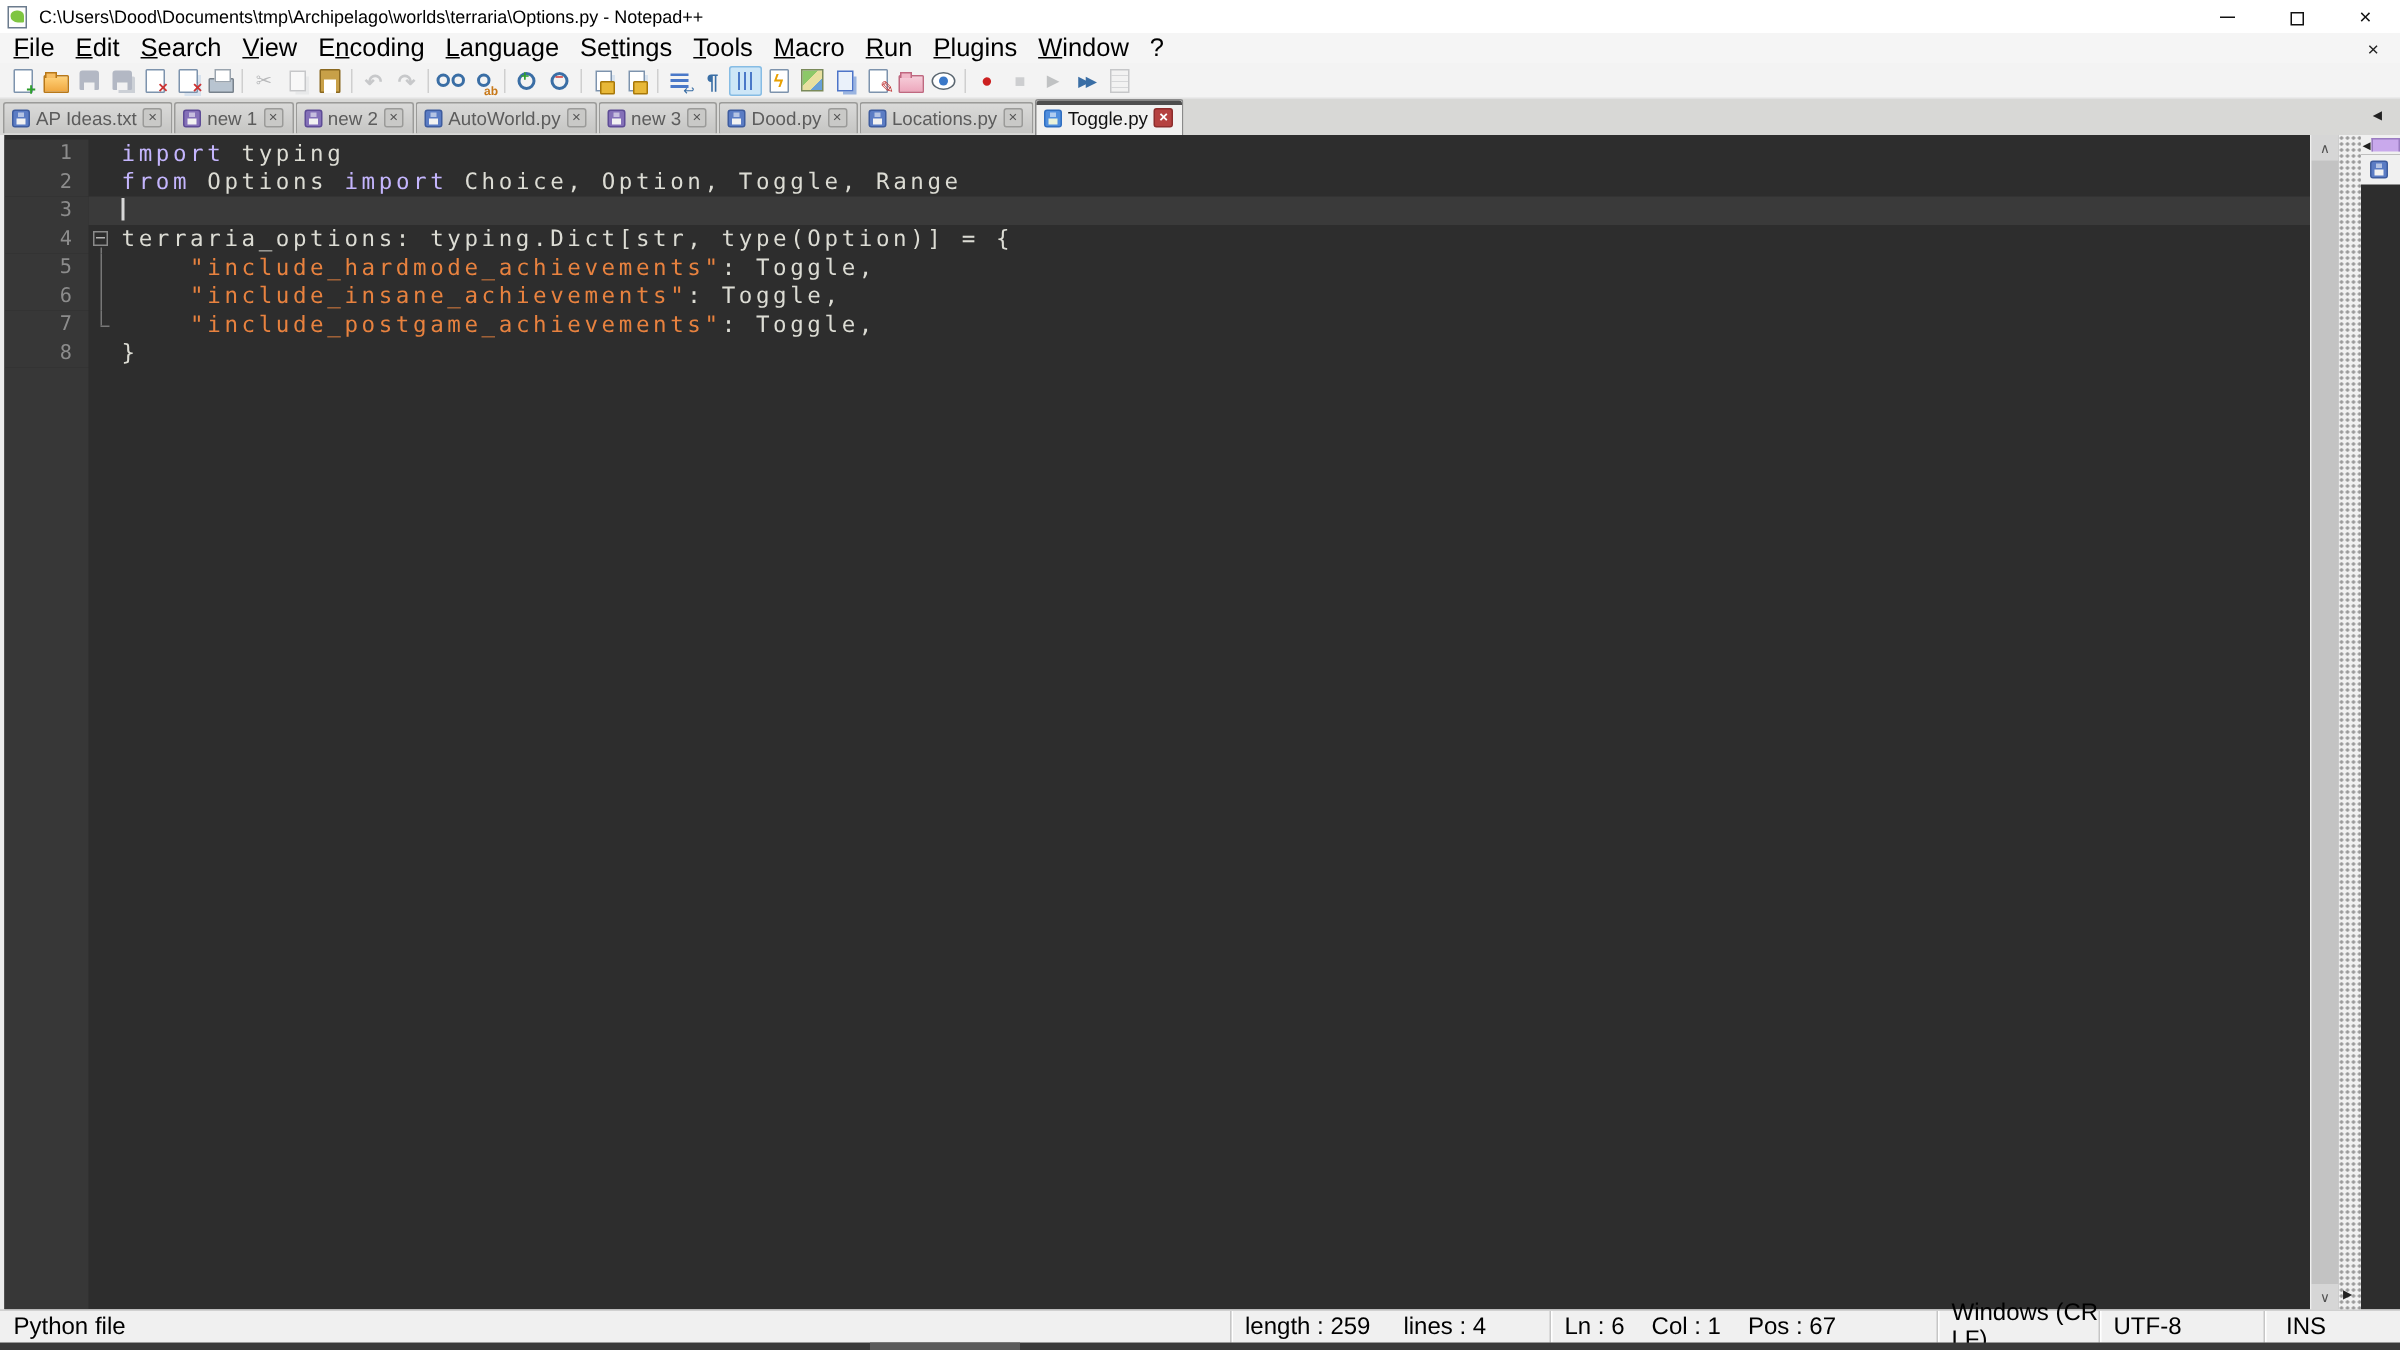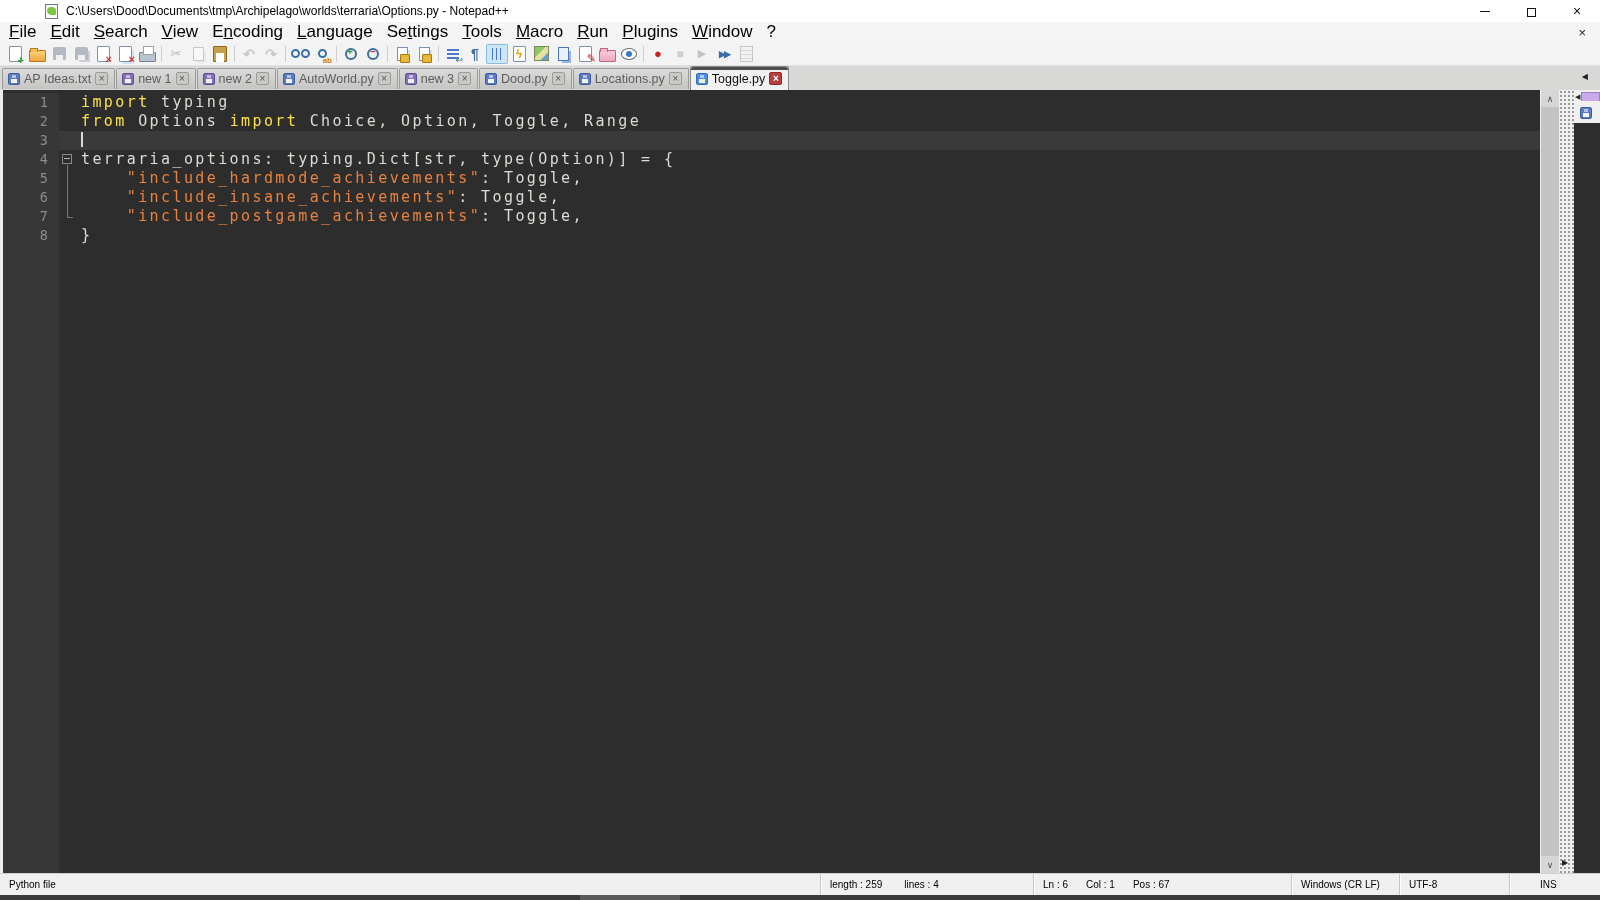--- a/index.html
+++ b/index.html
@@ -1,21 +1,21 @@
 <!DOCTYPE html>
 <html><head>
 <meta charset="utf-8">
 <style>
   * { margin:0; padding:0; box-sizing:border-box; }
   html,body { width:1600px; height:900px; overflow:hidden; background:#e8e8e8;
     font-family:"Liberation Sans", sans-serif; }
   .app { width:1600px; height:900px; display:flex; flex-direction:column; background:#fff; }
 
   
-  .titlebar { height:22px; background:#ffffff; display:flex; align-items:center; flex:0 0 22px;margin-left:40px; }
+  .titlebar { height:22px; background:#ffffff; display:flex; align-items:center; flex:0 0 22px; }
   .app-icon { width:15px; height:15px; margin:0 6px 0 5px; position:relative; }
   .app-icon .pg { position:absolute; inset:0 2px 0 0; background:#fdfdfd; border:1px solid #6b7b8d; }
   .app-icon .cham { position:absolute; left:2px; top:3px; width:9px; height:8px; background:#7ec541; border-radius:50% 50% 10% 60%; }
   .title-text { font-size:12px; color:#000; white-space:nowrap; }
   .win-controls { margin-left:auto; display:flex; height:100%; }
   .win-btn { width:46px; height:100%; display:flex; align-items:center; justify-content:center; font-size:13px; color:#111; }
   .restore-glyph { width:9px; height:9px; border:1px solid #111; position:relative; background:#fff; margin-top:2px;}
   .restore-glyph::before { content:""; position:absolute; left:2px; top:-4px; width:9px; height:9px; border:1px solid #111; border-left-width:1px; z-index:-1; }
   .min-glyph { width:10px; height:1px; background:#111; }
   .close-glyph { font-size:14px; line-height:1; }
@@ -106,49 +106,49 @@
   .row-body { flex:1 1 auto; display:flex; }
   .row-body.current { background:#3a3a3a; }
   .fold-cell { width:20px; flex:0 0 20px; position:relative; }
   .fold-box { position:absolute; left:3px; top:4px; width:10px; height:10px; border:1px solid #8a8a8a; background:#2d2d2d; }
   .fold-box::after { content:""; position:absolute; left:1px; right:1px; top:3px; height:1px; background:#b4b4b4; }
   .fold-stub { position:absolute; left:8px; top:15px; bottom:0; border-left:1px solid #777; }
   .fold-vline { position:absolute; left:8px; top:0; bottom:0; border-left:1px solid #777; }
   .fold-end-v { position:absolute; left:8px; top:0; height:10px; border-left:1px solid #777; }
   .fold-end-h { position:absolute; left:8px; top:10px; width:6px; border-top:1px solid #777; }
   .code { flex:1 1 auto; font-size:15px; letter-spacing:2.4px; line-height:19px; white-space:pre; color:#dcdcd4; position:relative; padding-left:2px; }
-  .code .kw { color:#fde047; }
+  .code .kw { color:#c4b5fd; }
   .code .str { color:#e8823f; }
   .code .def { color:#dcdcd4; }
   .caret { display:inline-block; width:2px; height:15px; background:#d8d8d8; vertical-align:-2px; }
 
   
   .vscroll { width:19px; flex:0 0 19px; background:#dadada; display:flex; flex-direction:column; border-left:1px solid #efefef; }
   .sb-btn { height:17px; flex:0 0 17px; display:flex; align-items:center; justify-content:center; font-size:9px; color:#505050; background:#d6d6d6; }
   .sb-track { flex:1 1 auto; background:#d6d6d6; padding:0; }
   .sb-thumb { width:100%; height:100%; background:#c3c3c3; }
   .splitter { width:15px; flex:0 0 15px; background-color:#f0f0f0;
     background-image:radial-gradient(#9a9a9a 1px, transparent 1.2px); background-size:4px 4px; position:relative; }
   .splitter .split-arrow { position:absolute; bottom:6px; left:3px; font-size:8px; color:#222; }
   .sliver { width:26px; flex:0 0 26px; display:flex; flex-direction:column; background:#2d2d2d; }
   .sliver-top { height:13px; flex:0 0 13px; background:#f0f0f0; display:flex; align-items:center; }
   .sliver-arrow { font-size:7px; color:#222; padding:0 1px; }
   .sliver-tabfill { flex:1; height:9px; background:#c9a9ec; border:1px solid #9a7cc0; border-bottom:none; }
   .sliver-tabrow { height:20px; flex:0 0 20px; background:#f0f0f0; display:flex; align-items:center; padding-left:6px; }
 
   
   .statusbar { height:22px; flex:0 0 22px; background:#f0f0f0; border-top:1px solid #d0d0d0;
-    display:flex; align-items:center; font-size:10px; color:#000; }
+    display:flex; align-items:center; font-size:16px; color:#000; }
   .st-seg { height:100%; display:flex; align-items:center; padding-left:9px; border-right:1px solid #c6c6c6; box-shadow:1px 0 0 #fff; }
   .st-doc { flex:1 1 auto; }
   .st-lenlines { flex:0 0 213px; gap:22px; }
   .st-pos { flex:0 0 258px; gap:18px; }
   .st-eol { flex:0 0 108px; }
   .st-enc { flex:0 0 110px; }
-  .st-ins { flex:0 0 90px; border-right:none; justify-content:flex-start; padding-left:30px; }
+  .st-ins { flex:0 0 90px; border-right:none; justify-content:flex-start; padding-left:14px; }
 
   .taskbar-edge { height:5px; flex:0 0 5px; background:#3a3a3a; position:relative; }
   .taskbar-edge::after { content:""; position:absolute; left:580px; width:100px; top:0; bottom:0; background:#5a5a5a; }
 </style>
 </head>
 <body>
 
 <div class="app">
 
   <div class="titlebar">

